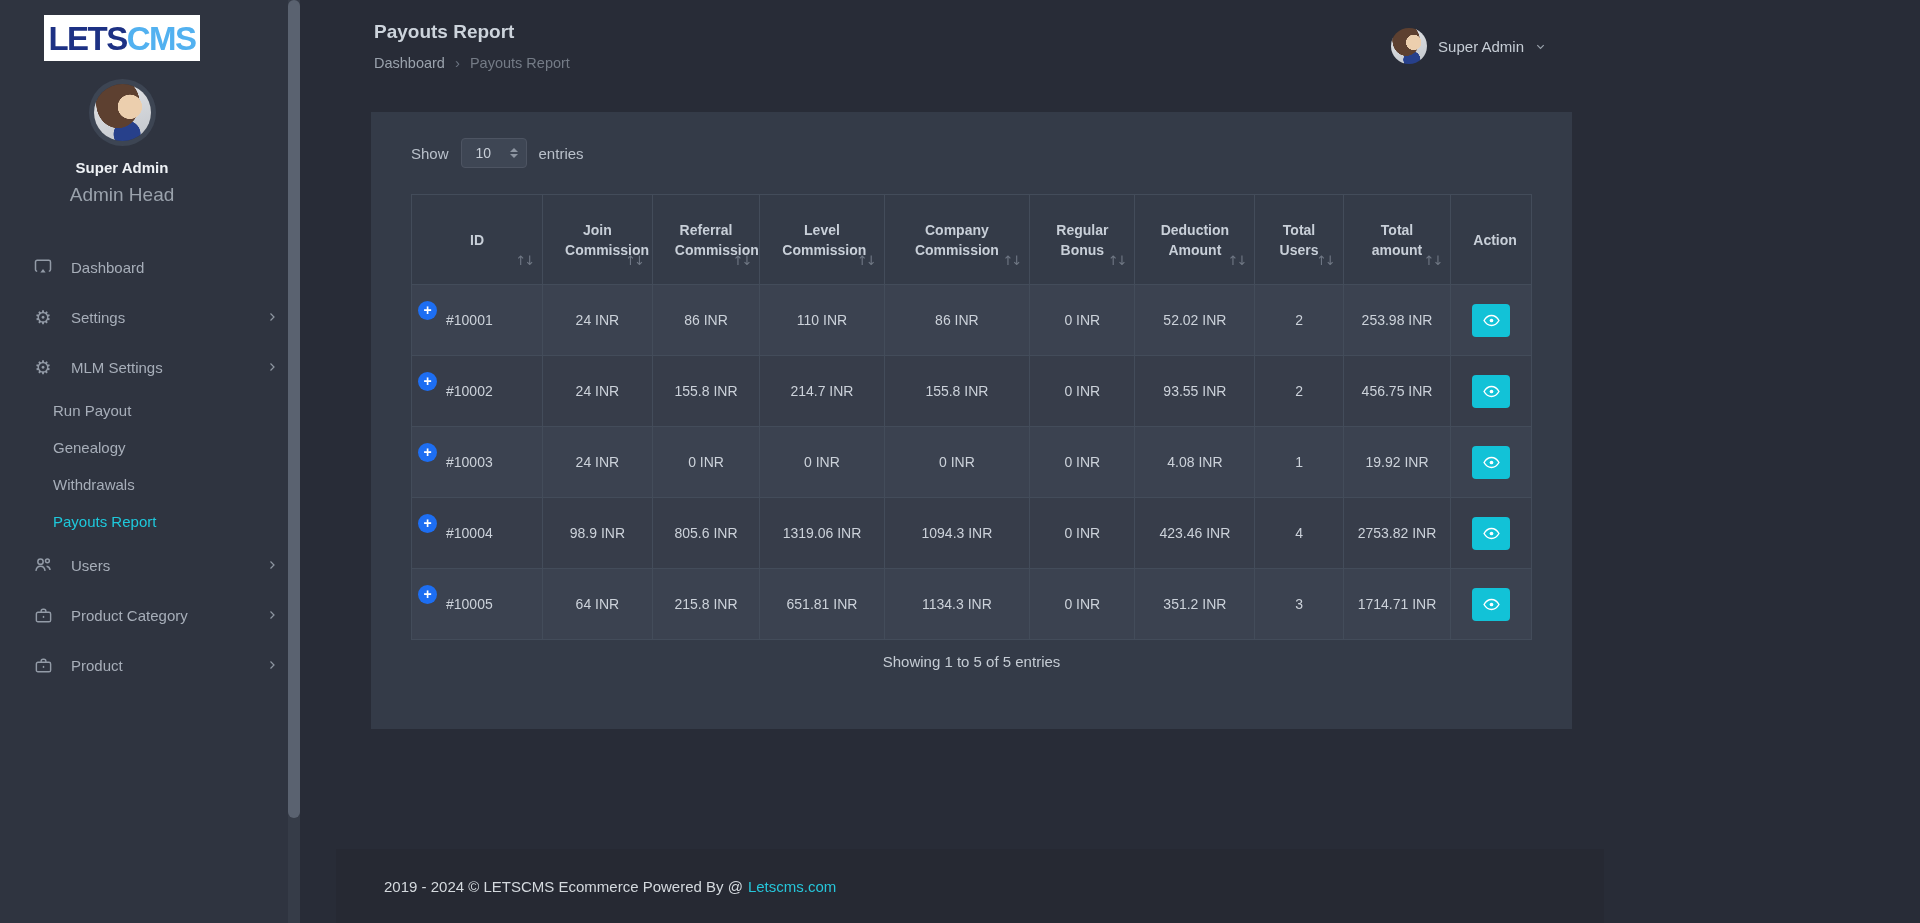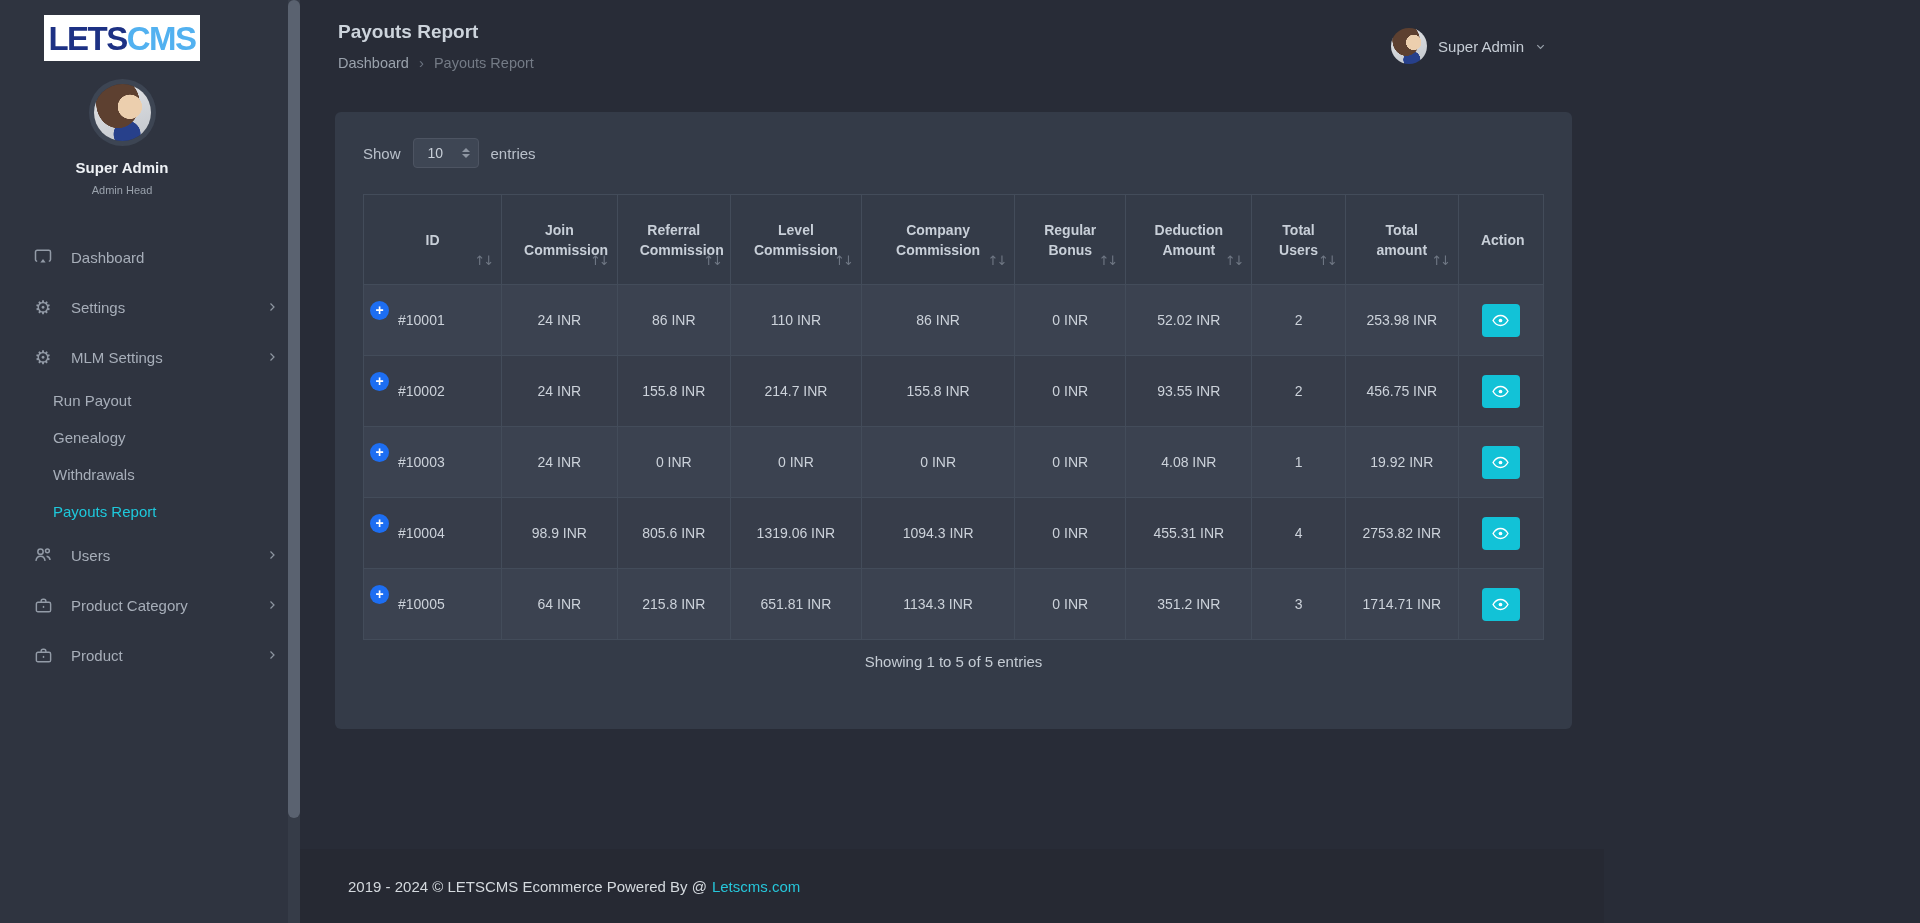--- a/index.html
+++ b/index.html
@@ -5,39 +5,39 @@
   :root{
     --sidebar-bg:#2f3440; --main-bg:#282c37; --footer-bg:#262933; --card-bg:#343b48;
     --row-odd:#3b4250; --row-even:#373d4a; --tbl-border:#434c5a;
     --text-primary:#ccd3db; --text-secondary:#9aa2ac; --text-dim:#767e89;
     --accent:#1ec9dc; --action-btn:#12c2d7; --pg-active:#0cb9cf; --plus:#1d6ef2;
     --logo-navy:#1d3184; --logo-blue:#52b1f0;
   }
   *{margin:0;padding:0;box-sizing:border-box;}
   html,body{width:1920px;height:923px;overflow:hidden;}
   body{font-family:"Liberation Sans",sans-serif;background:var(--main-bg);color:var(--text-primary);}
-  .app{display:flex;width:1604px;height:923px;}
+  .app{display:flex;width:1604px;height:923px;gap:36px;}
 
   
   .sidebar{width:300px;min-width:300px;height:923px;background:var(--sidebar-bg);position:relative;overflow:hidden;}
   .sb-track{position:absolute;top:0;right:0;width:12px;height:100%;background:#363c48;}
   .sb-thumb{position:absolute;top:0;left:0;width:12px;height:818px;background:#5a6270;border-radius:6px;}
   .logo-box{width:156px;height:46px;background:#fff;margin:15px 0 0 44px;display:flex;align-items:center;justify-content:center;cursor:pointer;}
   .logo-box span{font-size:33px;font-weight:bold;letter-spacing:-1.5px;line-height:1;}
   .logo-lets{color:var(--logo-navy);}
   .logo-cms{color:var(--logo-blue);}
   .profile{width:244px;text-align:center;margin-top:23px;}
   .avatar{border-radius:50%;display:inline-block;background:
     radial-gradient(circle at 63% 40%, #eccfae 0 24%, rgba(0,0,0,0) 25%),
     radial-gradient(ellipse at 42% 34%, #5d4030 0 46%, rgba(0,0,0,0) 47%),
     radial-gradient(circle at 58% 88%, #27408b 0 22%, rgba(0,0,0,0) 23%),
     linear-gradient(160deg,#e5e6e8,#c2c6cc);}
   .avatar-lg{width:57px;height:57px;box-shadow:0 0 0 5px #3d4553;}
   .profile-name{margin-top:14px;font-size:15px;font-weight:bold;color:#eef1f5;}
-  .profile-role{margin-top:8px;font-size:11px;color:var(--text-secondary);}
+  .profile-role{margin-top:8px;font-size:19px;color:var(--text-secondary);}
   .nav{margin-top:36px;}
   .nav-item{height:50px;display:flex;align-items:center;padding-left:31px;position:relative;color:#a7aeb9;cursor:pointer;}
   .nav-item .icon{width:24px;margin-right:16px;display:inline-flex;align-items:center;justify-content:center;color:#939ba7;font-size:19px;line-height:1;}
   .nav-item .label{font-size:15px;}
   .nav-item .chev{position:absolute;right:22px;top:50%;transform:translateY(-50%);color:#8f97a2;display:inline-flex;}
   .nav-item.active,.nav-item.active .icon,.nav-item.active .chev{color:var(--accent);}
   .nav-sub{height:37px;display:flex;align-items:center;padding-left:53px;color:#a7aeb9;font-size:15px;cursor:pointer;}
   .nav-sub.active{color:var(--accent);}
   .nav-item.partial{margin-top:183px;}
 
@@ -47,21 +47,21 @@
   .page-title{font-size:19px;font-weight:bold;color:#cdd4dc;line-height:24px;}
   .breadcrumb{margin-top:10px;font-size:14.5px;display:flex;align-items:center;gap:10px;}
   .breadcrumb a{color:#9aa2ac;text-decoration:none;cursor:pointer;}
   .bc-sep{color:#6b7380;font-size:15px;}
   .bc-cur{color:#747b86;}
   .user-chip{display:flex;align-items:center;gap:11px;margin-top:8px;cursor:pointer;}
   .avatar-sm{width:36px;height:36px;}
   .user-name{font-size:15px;color:#c6cdd5;}
   .chev-down{color:#9aa2ac;display:inline-flex;}
 
-  .card{margin:41px 32px 0 35px;height:617px;background:var(--card-bg);border-radius:6px;padding:26px 28px;}
+  .card{margin:41px 32px 0 35px;height:617px;background:var(--card-bg);border-radius:0;padding:26px 40px;}
   .show-row{display:flex;align-items:center;gap:12px;font-size:15px;color:#b9c0ca;height:30px;}
   .select{width:66px;height:30px;background:#3e4654;border:1px solid #4d5462;border-radius:4px;display:flex;align-items:center;padding:0 8px 0 14px;cursor:pointer;justify-content:space-between;color:#c8cfd8;font-size:14px;}
   .spinner{display:flex;flex-direction:column;gap:2px;align-items:center;}
   .spinner i{display:block;width:0;height:0;border-left:4px solid transparent;border-right:4px solid transparent;}
   .spinner .up{border-bottom:4px solid #8e96a2;}
   .spinner .dn{border-top:4px solid #8e96a2;}
 
   table.grid{width:100%;border-collapse:collapse;margin-top:26px;table-layout:fixed;}
   .grid th,.grid td{border:1px solid var(--tbl-border);}
   .grid th{height:90px;font-size:14px;font-weight:bold;color:#c8cfd8;text-align:center;position:relative;line-height:20px;padding:0 22px;vertical-align:middle;cursor:pointer;}
@@ -332,21 +332,21 @@
                 <div class="id-cell">
                   <span class="plus">+</span>
                   <span>#10004</span>
                 </div>
               </td>
               <td>98.9 INR</td>
               <td>805.6 INR</td>
               <td>1319.06 INR</td>
               <td>1094.3 INR</td>
               <td>0 INR</td>
-              <td>455.31 INR</td>
+              <td>423.46 INR</td>
               <td>4</td>
               <td>2753.82 INR</td>
               <td><button class="eye-btn">
                   <span style="display: inline-flex;">
                     <svg width="17" height="17" viewBox="0 0 24 24" fill="none" stroke="#ffffff" stroke-width="2">
                       <path d="M1.5 12S5.5 5 12 5s10.5 7 10.5 7-4 7-10.5 7S1.5 12 1.5 12z"></path>
                       <circle cx="12" cy="12" r="2.6" fill="#ffffff" stroke="none"></circle>
                     </svg>
                   </span>
                 </button></td>

